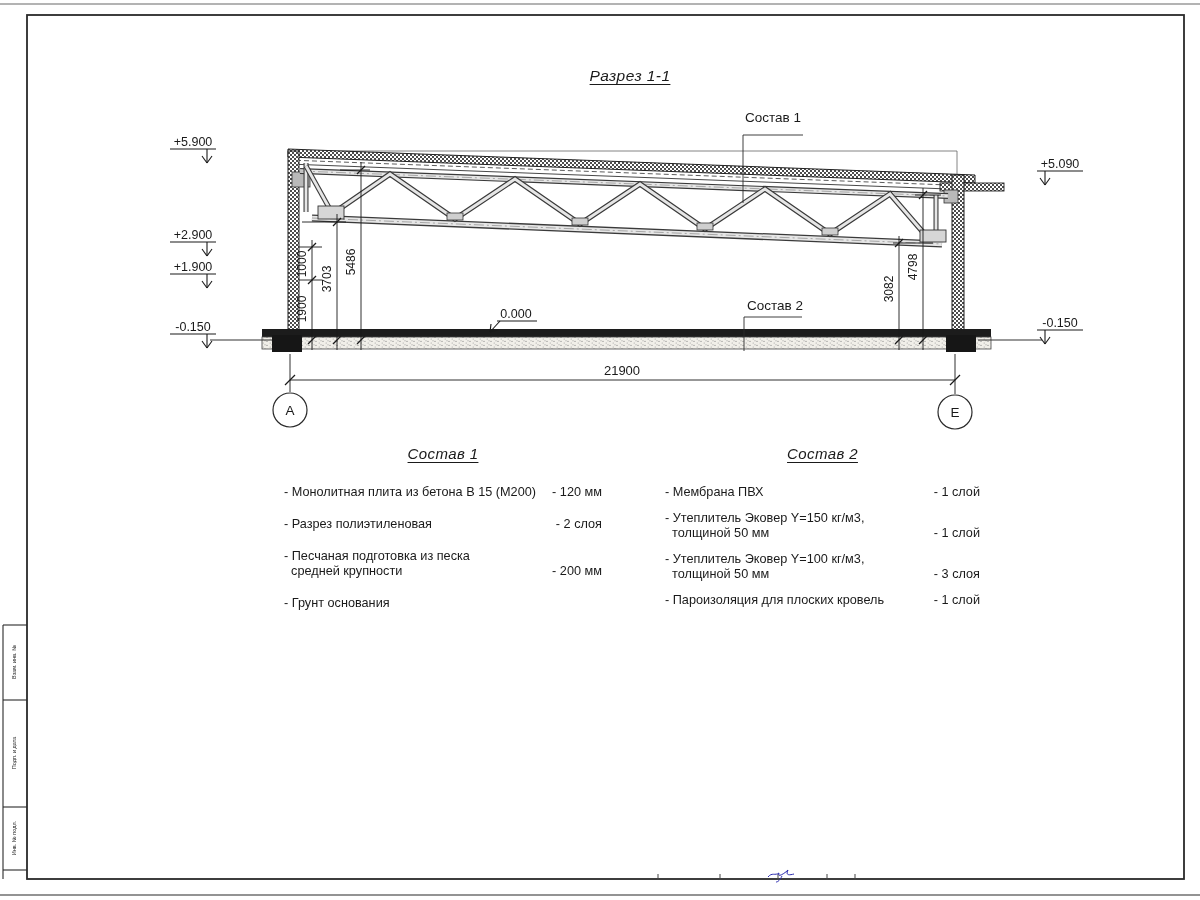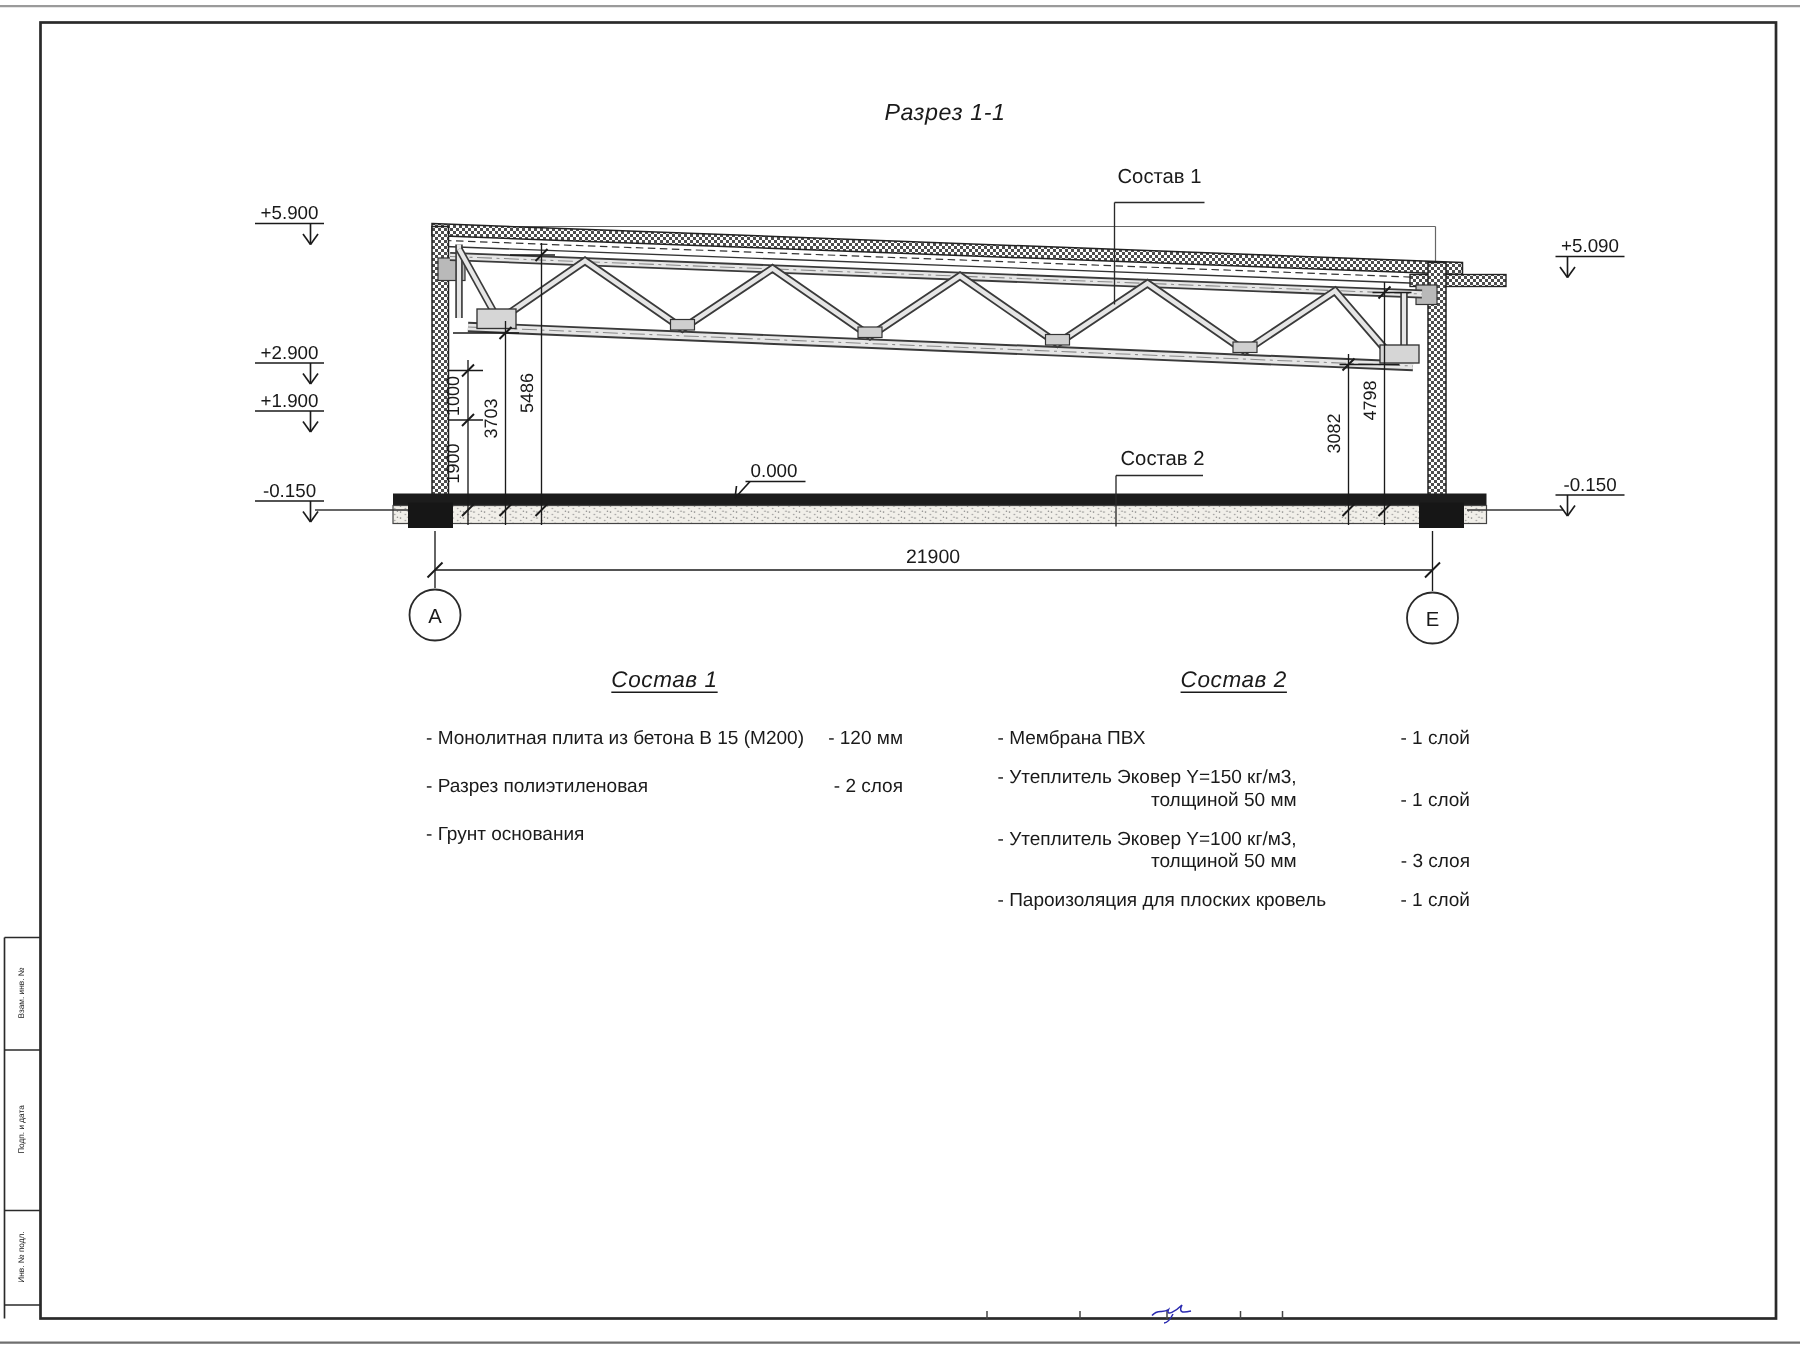--- a/index.html
+++ b/index.html
@@ -2,30 +2,30 @@
 <html><head>
 <meta charset="utf-8">
 <style>
   html,body{margin:0;padding:0;background:#fff;}
   #canvas{position:relative;width:1200px;height:900px;background:#fff;overflow:hidden;
           font-family:"Liberation Sans",sans-serif;color:#1a1a1a;}
   svg{position:absolute;left:0;top:0;}
   svg text{font-family:"Liberation Sans",sans-serif;fill:#1a1a1a;}
   .ovl{position:absolute;}
   .title{font-size:15.5px;font-style:italic;font-weight:500;letter-spacing:.4px;
-         text-underline-offset:3px;text-align:center;}
+         text-decoration:underline;text-underline-offset:3px;text-align:center;}
   .callout{font-size:13.5px;white-space:nowrap;}
   .legend{position:absolute;}
   .legend h3{margin:0 0 23px 0;font-size:15px;font-style:italic;font-weight:500;
              text-align:center;text-decoration:underline;text-underline-offset:3px;letter-spacing:.4px;}
   .lrow{display:flex;justify-content:space-between;align-items:flex-end;
         font-size:12.7px;line-height:1.18;}
   .legend1 .lrow{margin-bottom:17px;}
   .legend2 .lrow{margin-bottom:11px;}
-  .lrow .d{white-space:pre-wrap;text-align:right;}
+  .lrow .d{white-space:pre-wrap;}
   .lrow .v{white-space:nowrap;padding-left:10px;}
 </style>
 </head>
 <body>
 
 <div id="canvas">
 
 <svg width="1200" height="900" viewBox="0 0 1200 900">
   <defs>
     <pattern id="check" width="4" height="4" patternUnits="userSpaceOnUse">
@@ -244,20 +244,25 @@
   <h3>Состав 1</h3>
   <div class="lrow">
     <span class="d">- Монолитная плита из бетона В 15 (М200)</span>
     <span class="v">- 120 мм</span>
   </div>
   <div class="lrow">
     <span class="d">- Разрез полиэтиленовая</span>
     <span class="v">- 2 слоя</span>
   </div>
   <div class="lrow">
+    <span class="d">- Песчаная подготовка из песка
+  средней крупности</span>
+    <span class="v">- 200 мм</span>
+  </div>
+  <div class="lrow">
     <span class="d">- Грунт основания</span>
     <span class="v"></span>
   </div>
 </div>
 
 <div class="legend legend2" style="left:665px;top:445px;width:315px;">
   <h3>Состав 2</h3>
   <div class="lrow">
     <span class="d">- Мембрана ПВХ</span>
     <span class="v">- 1 слой</span>

